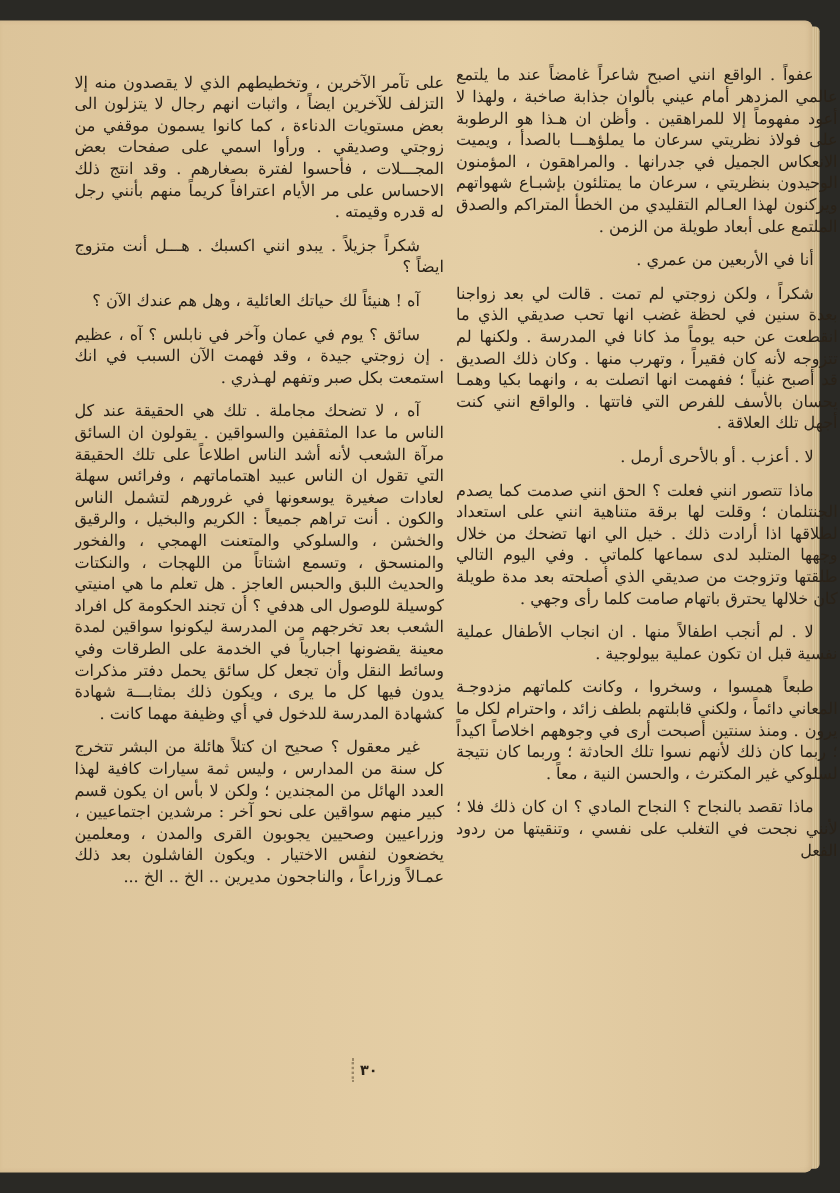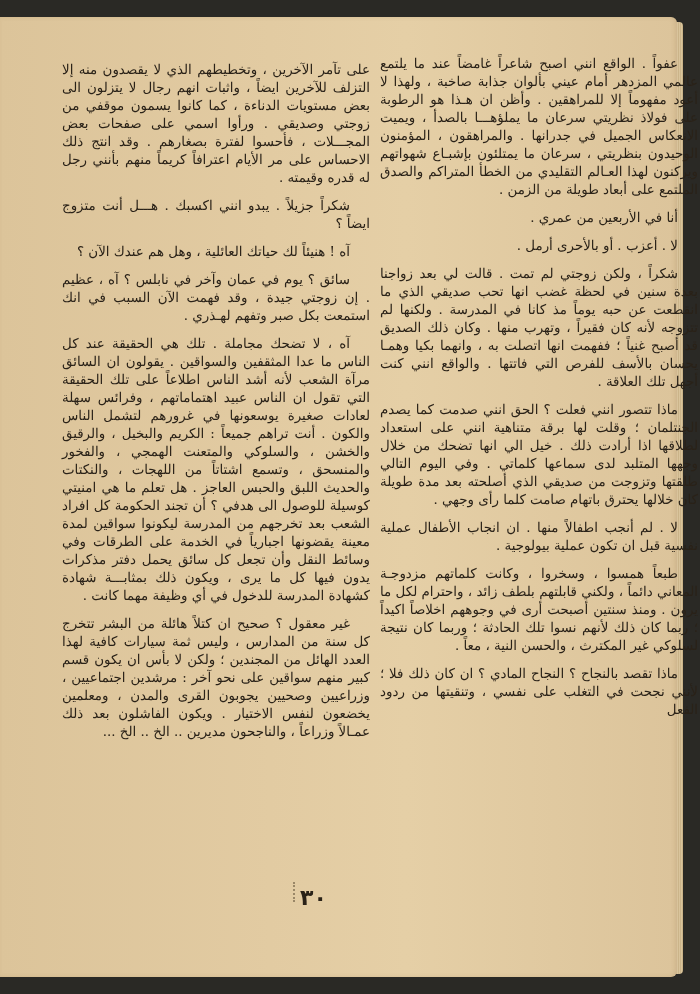--- a/index.html
+++ b/index.html
@@ -58,21 +58,21 @@
   }
   .para {
     margin: 0 0 10px 0;
     text-indent: 20px;
   }
   .para.noindent { text-indent: 0; }
   .page-number {
     position: absolute;
     top: 868px;
     left: 300px;
-    font-size: 22px;
+    font-size: 12px;
     font-weight: bold;
     color: #2a2218;
     direction: rtl;
     font-family: "DejaVu Sans", sans-serif;
   }
   .folio-mark {
     position: absolute;
     top: 865px;
     left: 293px;
     width: 2px;
@@ -93,22 +93,22 @@
     <p class="para">شكراً جزيلاً . يبدو انني اكسبك . هـــل أنت متزوج ايضاً ؟</p>
     <p class="para">آه ! هنيئاً لك حياتك العائلية ، وهل هم عندك الآن ؟</p>
     <p class="para">سائق ؟ يوم في عمان وآخر في نابلس ؟ آه ، عظيم . إن زوجتي جيدة ، وقد فهمت الآن السبب في انك استمعت بكل صبر وتفهم لهـذري .</p>
     <p class="para">آه ، لا تضحك مجاملة . تلك هي الحقيقة عند كل الناس ما عدا المثقفين والسواقين . يقولون ان السائق مرآة الشعب لأنه أشد الناس اطلاعاً على تلك الحقيقة التي تقول ان الناس عبيد اهتماماتهم ، وفرائس سهلة لعادات صغيرة يوسعونها في غرورهم لتشمل الناس والكون . أنت تراهم جميعاً : الكريم والبخيل ، والرقيق والخشن ، والسلوكي والمتعنت الهمجي ، والفخور والمنسحق ، وتسمع اشتاتاً من اللهجات ، والنكتات والحديث اللبق والحبس العاجز . هل تعلم ما هي امنيتي كوسيلة للوصول الى هدفي ؟ أن تجند الحكومة كل افراد الشعب بعد تخرجهم من المدرسة ليكونوا سواقين لمدة معينة يقضونها اجبارياً في الخدمة على الطرقات وفي وسائط النقل وأن تجعل كل سائق يحمل دفتر مذكرات يدون فيها كل ما يرى ، ويكون ذلك بمثابـــة شهادة كشهادة المدرسة للدخول في أي وظيفة مهما كانت .</p>
     <p class="para">غير معقول ؟ صحيح ان كتلاً هائلة من البشر تتخرج كل سنة من المدارس ، وليس ثمة سيارات كافية لهذا العدد الهائل من المجندين ؛ ولكن لا بأس ان يكون قسم كبير منهم سواقين على نحو آخر : مرشدين اجتماعيين ، وزراعيين وصحيين يجوبون القرى والمدن ، ومعلمين يخضعون لنفس الاختيار . ويكون الفاشلون بعد ذلك عمـالاً وزراعاً ، والناجحون مديرين .. الخ .. الخ ...</p>
   </div>
 
   <div class="column col-right">
     <p class="para">عفواً . الواقع انني اصبح شاعراً غامضاً عند ما يلتمع عالمي المزدهر أمام عيني بألوان جذابة صاخبة ، ولهذا لا أعود مفهوماً إلا للمراهقين . وأظن ان هـذا هو الرطوبة على فولاذ نظريتي سرعان ما يملؤهـــا بالصدأ ، ويميت الانعكاس الجميل في جدرانها . والمراهقون ، المؤمنون الوحيدون بنظريتي ، سرعان ما يمتلئون بإشبـاع شهواتهم ويركنون لهذا العـالم التقليدي من الخطأ المتراكم والصدق الملتمع على أبعاد طويلة من الزمن .</p>
     <p class="para">أنا في الأربعين من عمري .</p>
+    <p class="para">شكراً ، ولكن زوجتي لم تمت . قالت لي بعد زواجنا بعدة سنين في لحظة غضب انها تحب صديقي الذي ما انقطعت عن حبه يوماً مذ كانا في المدرسة . ولكنها لم تتزوجه لأنه كان فقيراً ، وتهرب منها . وكان ذلك الصديق قد أصبح غنياً ؛ ففهمت انها اتصلت به ، وانهما بكيا وهمـا يحسان بالأسف للفرص التي فاتتها . والواقع انني كنت أجهل تلك العلاقة .</p>
     <p class="para">لا . أعزب . أو بالأحرى أرمل .</p>
-    <p class="para">شكراً ، ولكن زوجتي لم تمت . قالت لي بعد زواجنا بعدة سنين في لحظة غضب انها تحب صديقي الذي ما انقطعت عن حبه يوماً مذ كانا في المدرسة . ولكنها لم تتزوجه لأنه كان فقيراً ، وتهرب منها . وكان ذلك الصديق قد أصبح غنياً ؛ ففهمت انها اتصلت به ، وانهما بكيا وهمـا يحسان بالأسف للفرص التي فاتتها . والواقع انني كنت أجهل تلك العلاقة .</p>
     <p class="para">ماذا تتصور انني فعلت ؟ الحق انني صدمت كما يصدم الجنتلمان ؛ وقلت لها برقة متناهية انني على استعداد لطلاقها اذا أرادت ذلك . خيل الي انها تضحك من خلال وجهها المتلبد لدى سماعها كلماتي . وفي اليوم التالي طلقتها وتزوجت من صديقي الذي أصلحته بعد مدة طويلة كان خلالها يحترق باتهام صامت كلما رأى وجهي .</p>
     <p class="para">لا . لم أنجب اطفالاً منها . ان انجاب الأطفال عملية نفسية قبل ان تكون عملية بيولوجية .</p>
     <p class="para">طبعاً همسوا ، وسخروا ، وكانت كلماتهم مزدوجـة المعاني دائماً ، ولكني قابلتهم بلطف زائد ، واحترام لكل ما يرون . ومنذ سنتين أصبحت أرى في وجوههم اخلاصاً اكيداً ؛ ربما كان ذلك لأنهم نسوا تلك الحادثة ؛ وربما كان نتيجة لسلوكي غير المكترث ، والحسن النية ، معاً .</p>
     <p class="para">ماذا تقصد بالنجاح ؟ النجاح المادي ؟ ان كان ذلك فلا ؛ لأنني نجحت في التغلب على نفسي ، وتنقيتها من ردود الفعل</p>
   </div>
 
   <div class="folio-mark"></div>
   <div class="page-number">٣٠</div>
 </div>
 

